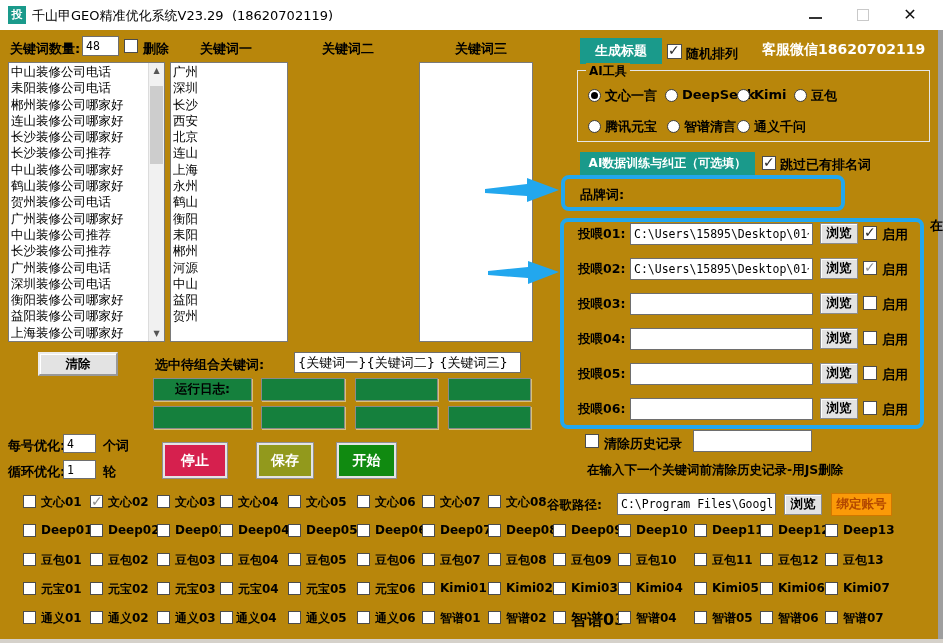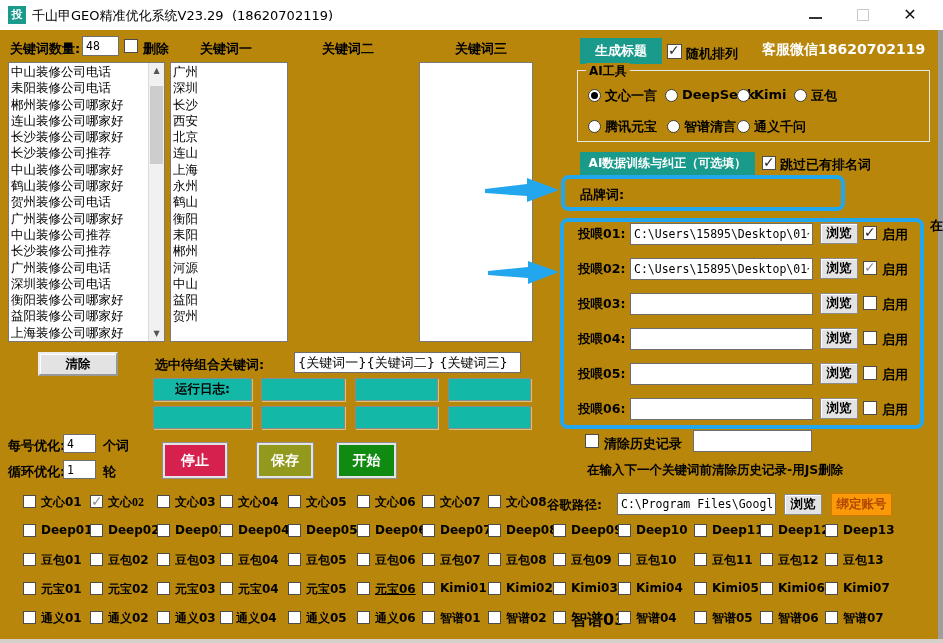--- a/index.html
+++ b/index.html
@@ -28,21 +28,21 @@
   .radio{position:absolute;width:13px;height:13px;background:#fff;border:1px solid #3e3e3e;border-radius:50%;box-sizing:border-box;}
   .radio.selected::after{content:"";position:absolute;left:2px;top:2px;right:2px;bottom:2px;background:#000;border-radius:50%;}
   .btn{position:absolute;background:#e3e3e3;border:1px solid #8c8c8c;box-shadow:inset 1px 1px 0 #fff;
        font-size:12.5px;font-weight:bold;color:#000;text-align:center;box-sizing:border-box;
        display:flex;align-items:center;justify-content:center;}
   .teal{position:absolute;background:var(--teal,#1a9a8b);color:#fff;font-weight:bold;text-align:center;
         display:flex;align-items:center;justify-content:center;}
   .action{position:absolute;color:#fff;font-weight:bold;font-size:14px;border:2px solid #e4e4e4;outline:1px solid #909090;
           display:flex;align-items:center;justify-content:center;box-sizing:border-box;}
   .bluerect{position:absolute;border:4px solid var(--blue,#22a7ee);border-radius:8px;box-sizing:border-box;}
-  .logbox{position:absolute;background:#14b8a6;border:1px solid #8a8a8a;box-shadow:1px 1px 0 #d8c27a;box-sizing:border-box;}
+  .logbox{position:absolute;background:#15803d;border:1px solid #8a8a8a;box-shadow:1px 1px 0 #d8c27a;box-sizing:border-box;}
   .groupbox{position:absolute;border:1px solid #e6e6e6;box-sizing:border-box;}
   .legend{position:absolute;font-size:12px;font-weight:bold;color:#000;background:var(--gold,#b8860b);padding:0 3px;}
   
   .sb{position:absolute;right:0;top:0;bottom:0;width:15px;background:#f1f1f1;border-left:1px solid #dcdcdc;}
   .sb-up,.sb-down{position:absolute;left:0;width:15px;height:15px;background:#f1f1f1;color:#555;font-size:8px;
                   text-align:center;line-height:15px;}
   .sb-up{top:0;} .sb-down{bottom:0;}
   .sb-thumb{position:absolute;left:1px;top:23px;width:13px;height:78px;background:#cdcdcd;}
   .arrow-svg{position:absolute;}
   #edge-strip{position:absolute;left:938px;top:30px;width:5px;height:610px;background:#9e9e9e;}
@@ -220,21 +220,21 @@
     <div class="checkbox" style="left: 863px; top: 366px;"></div>
     <div class="lbl" style="left: 882px; top: 366px;">启用</div>
     <div class="lbl" style="left: 578px; top: 401px; font-size: 12.5px;">投喂06:</div>
     <input class="inp mono" style="left: 630px; top: 398px; width: 183px; height: 22px;">
     <div class="btn" style="left: 820px; top: 398px; width: 38px; height: 21px;">浏览</div>
     <div class="checkbox" style="left: 863px; top: 401px;"></div>
     <div class="lbl" style="left: 882px; top: 401px;">启用</div>
     <div class="checkbox" style="left: 23px; top: 495px; width: 13px; height: 13px;"></div>
     <div class="lbl" style="left: 41px; top: 494px; font-size: 12px;">文心01</div>
     <div class="checkbox checked dim" style="left: 90px; top: 495px; width: 13px; height: 13px;"></div>
-    <div class="lbl" style="left: 108px; top: 494px; font-size: 12px; font-family: Liberation Serif, serif;">文心02</div>
+    <div class="lbl" style="left: 108px; top: 494px; font-size: 12px;">文心02</div>
     <div class="checkbox" style="left: 157px; top: 495px; width: 13px; height: 13px;"></div>
     <div class="lbl" style="left: 175px; top: 494px; font-size: 12px;">文心03</div>
     <div class="checkbox" style="left: 220px; top: 495px; width: 13px; height: 13px;"></div>
     <div class="lbl" style="left: 238px; top: 494px; font-size: 12px;">文心04</div>
     <div class="checkbox" style="left: 288px; top: 495px; width: 13px; height: 13px;"></div>
     <div class="lbl" style="left: 306px; top: 494px; font-size: 12px;">文心05</div>
     <div class="checkbox" style="left: 357px; top: 495px; width: 13px; height: 13px;"></div>
     <div class="lbl" style="left: 375px; top: 494px; font-size: 12px;">文心06</div>
     <div class="checkbox" style="left: 422px; top: 495px; width: 13px; height: 13px;"></div>
     <div class="lbl" style="left: 440px; top: 494px; font-size: 12px;">文心07</div>
@@ -296,21 +296,21 @@
     <div class="lbl" style="left: 41px; top: 581px; font-size: 12px;">元宝01</div>
     <div class="checkbox" style="left: 90px; top: 582px; width: 13px; height: 13px;"></div>
     <div class="lbl" style="left: 108px; top: 581px; font-size: 12px;">元宝02</div>
     <div class="checkbox" style="left: 157px; top: 582px; width: 13px; height: 13px;"></div>
     <div class="lbl" style="left: 175px; top: 581px; font-size: 12px;">元宝03</div>
     <div class="checkbox" style="left: 220px; top: 582px; width: 13px; height: 13px;"></div>
     <div class="lbl" style="left: 238px; top: 581px; font-size: 12px;">元宝04</div>
     <div class="checkbox" style="left: 288px; top: 582px; width: 13px; height: 13px;"></div>
     <div class="lbl" style="left: 306px; top: 581px; font-size: 12px;">元宝05</div>
     <div class="checkbox" style="left: 357px; top: 582px; width: 13px; height: 13px;"></div>
-    <div class="lbl" style="left: 375px; top: 581px; font-size: 12px; text-decoration: underline;">元宝06</div>
+    <div class="lbl" style="left: 375px; top: 581px; font-size: 12px;">元宝06</div>
     <div class="checkbox" style="left: 422px; top: 582px; width: 13px; height: 13px;"></div>
     <div class="lbl" style="left: 440px; top: 581px; font-size: 12px;">Kimi01</div>
     <div class="checkbox" style="left: 488px; top: 582px; width: 13px; height: 13px;"></div>
     <div class="lbl" style="left: 506px; top: 581px; font-size: 12px;">Kimi02</div>
     <div class="checkbox" style="left: 553px; top: 582px; width: 13px; height: 13px;"></div>
     <div class="lbl" style="left: 571px; top: 581px; font-size: 12px;">Kimi03</div>
     <div class="checkbox" style="left: 618px; top: 582px; width: 13px; height: 13px;"></div>
     <div class="lbl" style="left: 636px; top: 581px; font-size: 12px;">Kimi04</div>
     <div class="checkbox" style="left: 694px; top: 582px; width: 13px; height: 13px;"></div>
     <div class="lbl" style="left: 712px; top: 581px; font-size: 12px;">Kimi05</div>

